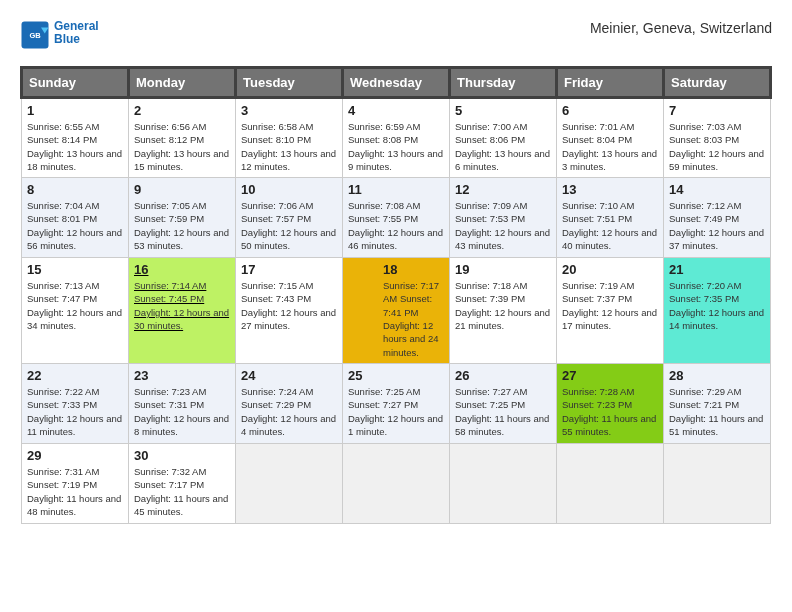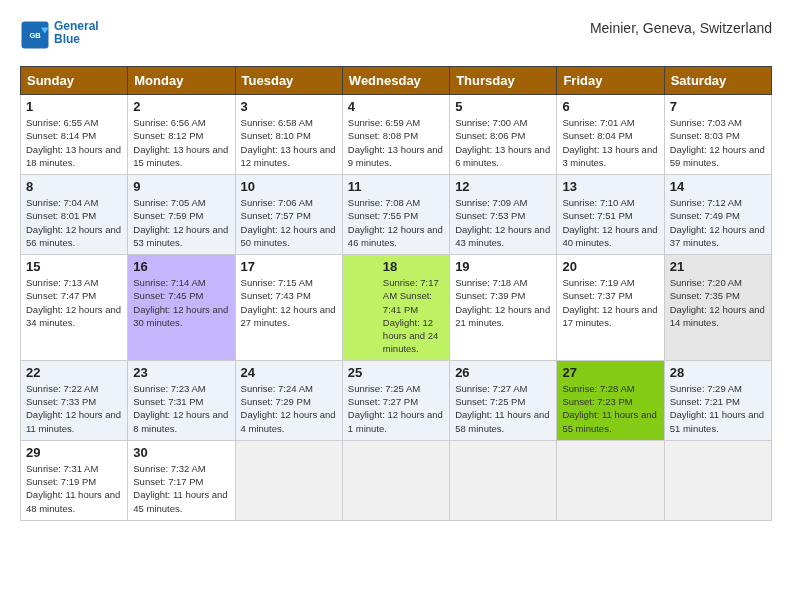--- a/index.html
+++ b/index.html
@@ -45,27 +45,27 @@
     .location {
       font-size: 14px;
       color: #333;
     }
     table {
       width: 100%;
       border-collapse: collapse;
       font-size: 10px;
     }
     thead th {
-      background-color: #a16207;
+      background-color: #737373;
       color: #fff;
       text-align: left;
       padding: 6px 6px;
       font-size: 13px;
       font-weight: bold;
-      border: 1px solid #404040;
+      border: 3px solid #404040;
     }
     td {
       border: 1px solid #ccc;
       vertical-align: top;
       padding: 4px 5px;
       width: 14.28%;
       height: 80px;
     }
     .day-num {
       font-size: 13px;
@@ -208,51 +208,51 @@
 Daylight: 12 hours and 37 minutes.</div>
         </td>
       </tr>
       <tr>
         <td style="background: rgb(255, 255, 255);">
           <div class="day-num">15</div>
           <div class="day-info">Sunrise: 7:13 AM
 Sunset: 7:47 PM
 Daylight: 12 hours and 34 minutes.</div>
         </td>
-        <td style="background: #c4b5fd;">
+        <td style="background: #bef264; text-decoration: underline;">
           <div class="day-num">16</div>
           <div class="day-info">Sunrise: 7:14 AM
 Sunset: 7:45 PM
 Daylight: 12 hours and 30 minutes.</div>
         </td>
         <td style="background: rgb(255, 255, 255);">
           <div class="day-num">17</div>
           <div class="day-info">Sunrise: 7:15 AM
 Sunset: 7:43 PM
 Daylight: 12 hours and 27 minutes.</div>
         </td>
-        <td style="background: #bef264; padding-left: 40px;">
+        <td style="background: #eab308; padding-left: 40px;">
           <div class="day-num">18</div>
           <div class="day-info">Sunrise: 7:17 AM
 Sunset: 7:41 PM
 Daylight: 12 hours and 24 minutes.</div>
         </td>
         <td style="background: rgb(255, 255, 255);">
           <div class="day-num">19</div>
           <div class="day-info">Sunrise: 7:18 AM
 Sunset: 7:39 PM
 Daylight: 12 hours and 21 minutes.</div>
         </td>
         <td style="background: rgb(255, 255, 255);">
           <div class="day-num">20</div>
           <div class="day-info">Sunrise: 7:19 AM
 Sunset: 7:37 PM
 Daylight: 12 hours and 17 minutes.</div>
         </td>
-        <td style="background: #e5e5e5;">
+        <td style="background: #5eead4;">
           <div class="day-num">21</div>
           <div class="day-info">Sunrise: 7:20 AM
 Sunset: 7:35 PM
 Daylight: 12 hours and 14 minutes.</div>
         </td>
       </tr>
       <tr>
         <td style="background: rgb(238, 242, 249);">
           <div class="day-num">22</div>
           <div class="day-info">Sunrise: 7:22 AM

